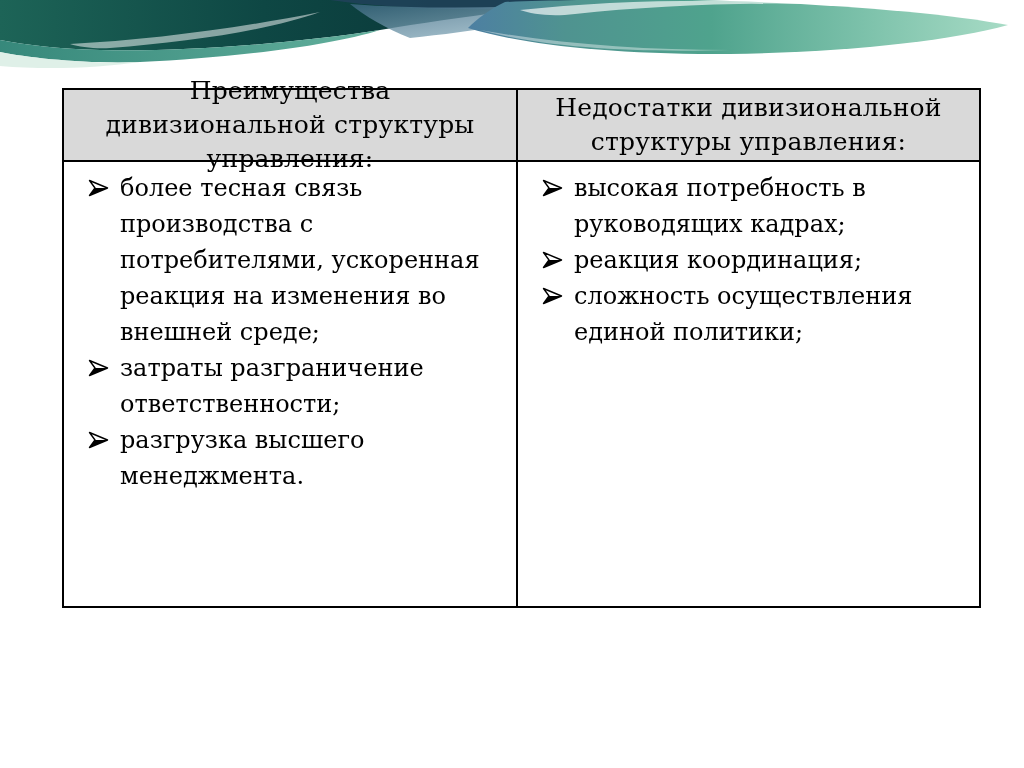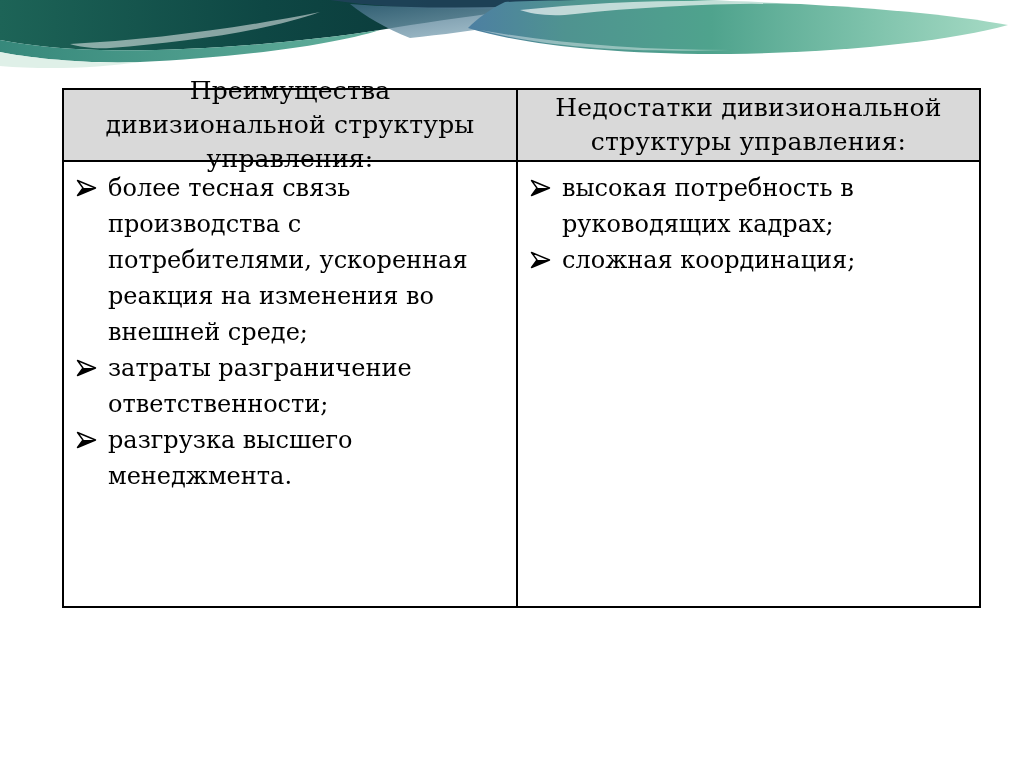--- a/index.html
+++ b/index.html
@@ -38,21 +38,21 @@
     display:flex;align-items:center;justify-content:center;
     text-align:center;
   }
   .head-text{
     font-size:25px;line-height:34px;
     max-width:392px;
     letter-spacing:0.2px;
   }
   .cell.body{
     height:444px;
-    padding:8px 8px 0 10px;
+    padding:8px 8px 0 22px;
     vertical-align:top;
   }
   ul.points{
     list-style:none;margin:0;padding:0;
   }
   ul.points li{
     display:flex;align-items:flex-start;
     font-size:24px;line-height:36px;
     margin:0;
   }
@@ -160,22 +160,31 @@
     <span class="point-text">высокая потребность в руководящих кадрах;</span>
   </li>
 
   <li>
     <span class="bullet">
       <svg width="21" height="18" viewBox="0 0 21 18">
         <polygon points="1.5,1.5 19.5,9 1.5,16.5 7,9" fill="#ffffff" stroke="#000000" stroke-width="1.4" stroke-linejoin="round"></polygon>
         <polygon points="19.5,9 1.5,16.5 7,9" fill="#000000"></polygon>
       </svg>
     </span>
-    <span class="point-text">сложная координация;</span>
+    <span class="point-text">реакция координация;</span>
   </li>
 
 
+  <li>
+    <span class="bullet">
+      <svg width="21" height="18" viewBox="0 0 21 18">
+        <polygon points="1.5,1.5 19.5,9 1.5,16.5 7,9" fill="#ffffff" stroke="#000000" stroke-width="1.4" stroke-linejoin="round"></polygon>
+        <polygon points="19.5,9 1.5,16.5 7,9" fill="#000000"></polygon>
+      </svg>
+    </span>
+    <span class="point-text">сложность осуществления единой политики;</span>
+  </li>
 
 </ul>
     </div>
   </div>
 
 </div>
 
 </body></html>

